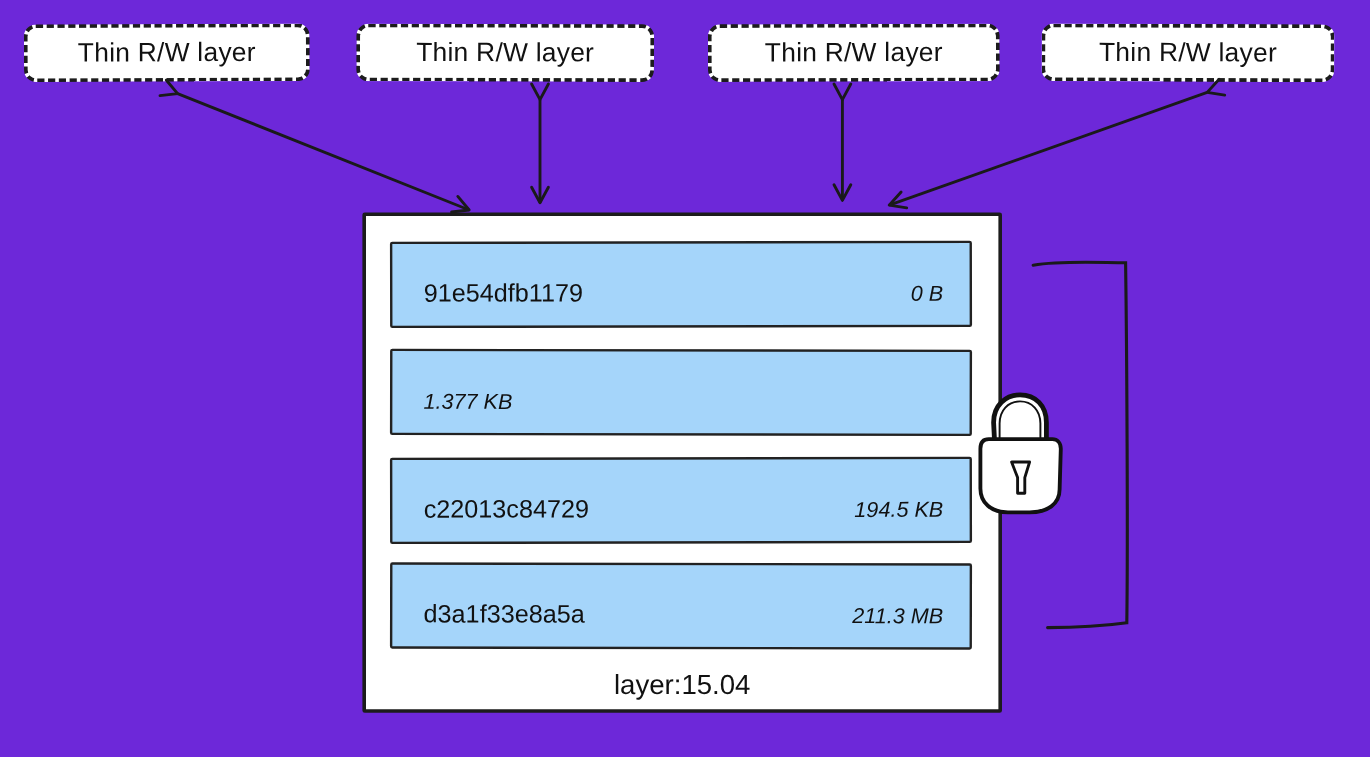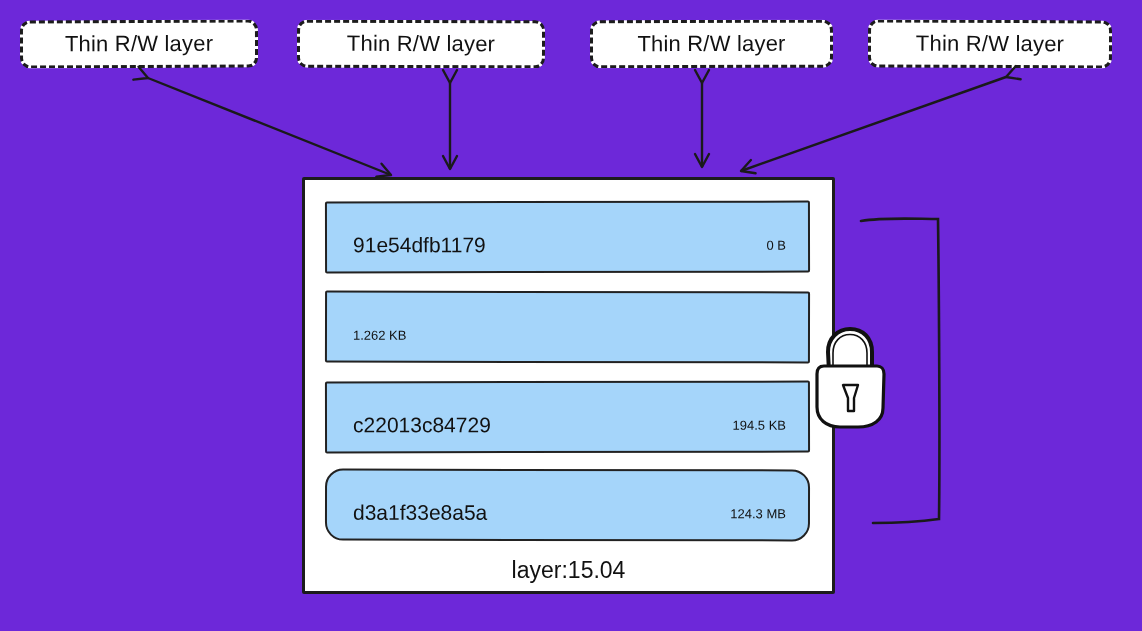--- a/index.html
+++ b/index.html
@@ -53,22 +53,22 @@
     box-sizing: border-box;
     display: flex;
     align-items: center;
     justify-content: space-between;
     padding: 16px 22px 0 26px;
     font-size: 21px;
   }
   .layer-1 { top: 21px;  transform: rotate(-0.1deg); }
   .layer-2 { top: 111px; transform: rotate(0.1deg); }
   .layer-3 { top: 201px; transform: rotate(-0.1deg); }
-  .layer-4 { top: 289px; transform: rotate(0.1deg); border-radius: 18px; }
-  .layer-size { font-size: 13px; }
+  .layer-4 { top: 289px; transform: rotate(0.1deg); }
+  .layer-size { font-size: 18px; font-style: italic; }
 
   .image-name {
     position: absolute;
     left: 0;
     bottom: 7px;
     width: 100%;
     text-align: center;
     font-size: 23px;
   }
 
@@ -101,31 +101,31 @@
   </div>
 
   <div class="container-box">
 
     <div class="layer layer-1" style="background: rgb(165, 213, 250);">
       <span>91e54dfb1179</span>
       <span class="layer-size">0 B</span>
     </div>
 
     <div class="layer layer-2" style="background: rgb(165, 213, 250);">
-      <span class="layer-size">1.262 KB</span>
+      <span class="layer-size">1.377 KB</span>
     </div>
 
     <div class="layer layer-3" style="background: rgb(165, 213, 250); text-align: right;">
       <span>c22013c84729</span>
       <span class="layer-size">194.5 KB</span>
     </div>
 
     <div class="layer layer-4" style="background: rgb(165, 213, 250);">
       <span>d3a1f33e8a5a</span>
-      <span class="layer-size">124.3 MB</span>
+      <span class="layer-size">211.3 MB</span>
     </div>
 
     <div class="image-name">layer:15.04</div>
   </div>
 
   <svg class="overlay" width="1142" height="631" viewBox="0 0 1142 631" xmlns="http://www.w3.org/2000/svg">
     <defs>
       <marker id="ah" markerWidth="22" markerHeight="22" refX="16" refY="10" orient="auto" markerUnits="userSpaceOnUse">
         <path d="M3,3 L16,10 L3,17" fill="none" stroke="#1a1a1a" stroke-width="2.4" stroke-linecap="round" stroke-linejoin="round"></path>
       </marker>

